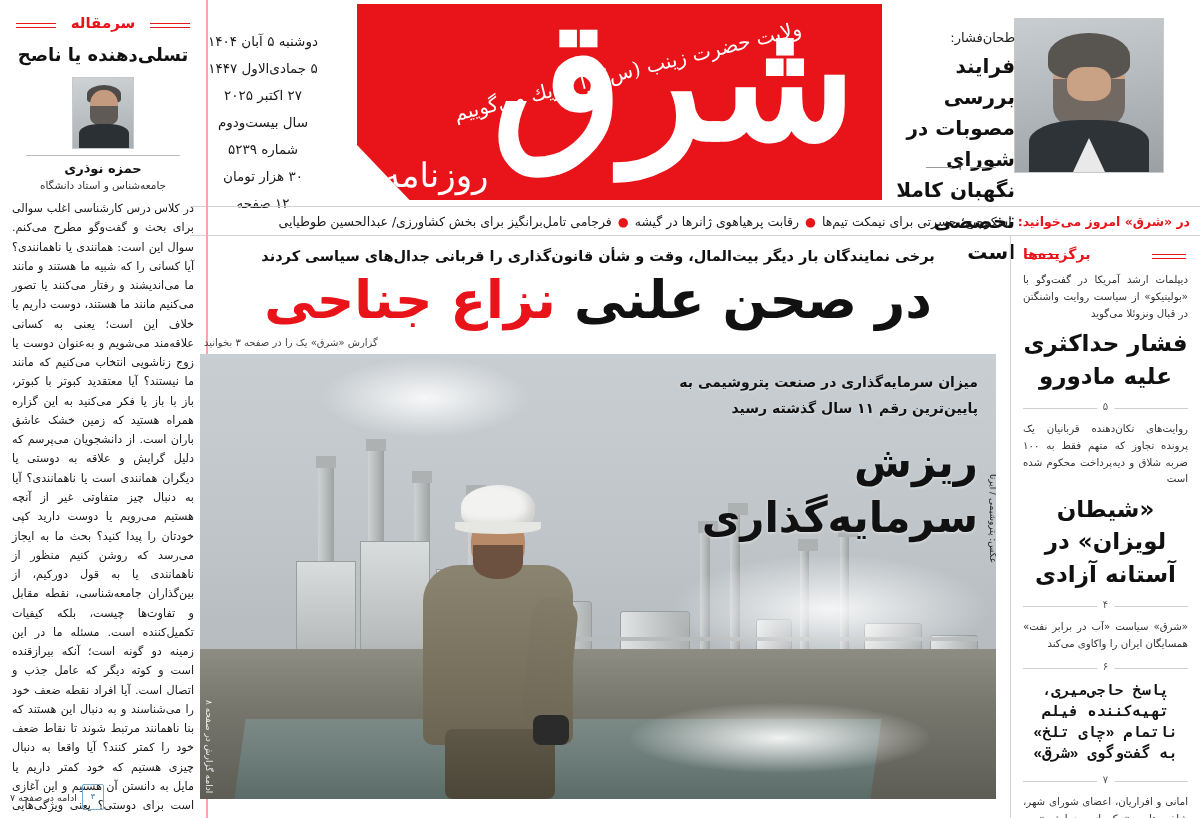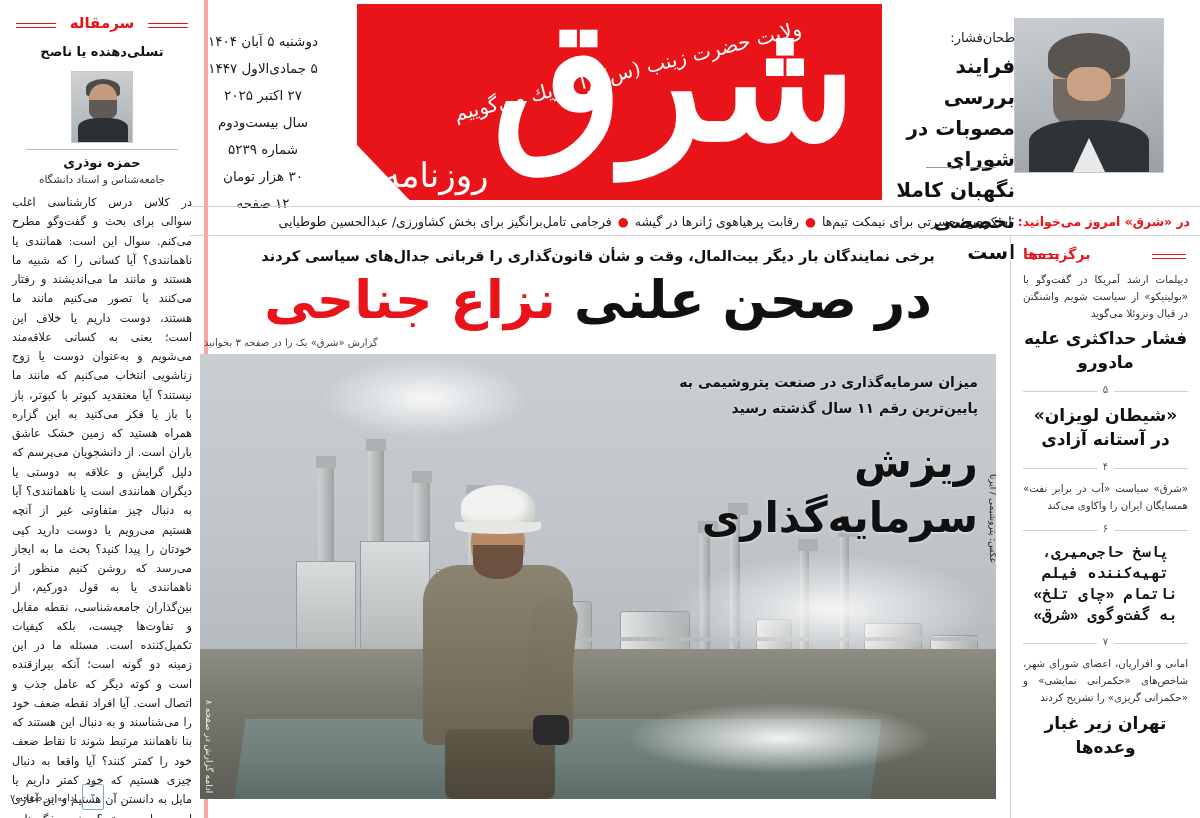--- a/index.html
+++ b/index.html
@@ -149,40 +149,40 @@
     white-space: nowrap;
   }
   .teaser-lead { color: #e8141a; font-weight: bold; }
   .teaser-bar .bullet { color: #e8141a; }
 
   
   .opinion {
     position: absolute;
     top: 0; left: 0;
     width: 208px; height: 818px;
-    border-right: 4px solid #fca5a5;
+    border-right: 2px solid #fca5a5;
     padding: 14px 12px 10px 12px;
   }
   .op-title {
     text-align: center;
     color: #e8141a;
     font-size: 15px;
     font-weight: bold;
     position: relative;
     margin-bottom: 12px;
   }
   .op-title::before, .op-title::after{
     content:""; position:absolute; top:9px; width:40px; height:3px;
     border-top:1px solid #e8141a; border-bottom:1px solid #e8141a;
   }
   .op-title::before{ right:4px; }
   .op-title::after{ left:4px; }
   .op-headline {
     text-align: center;
-    font-size: 13px;
+    font-size: 18px;
     font-weight: bold;
     color: #111;
     margin-bottom: 12px;
   }
   .op-photo {
     width: 62px; height: 72px;
     margin: 0 auto 6px auto;
     border: 1px solid #c9c9c9;
     background: linear-gradient(170deg,#cfd3d6,#a7adb1);
     position: relative; overflow: hidden;
@@ -234,21 +234,21 @@
     border-top:1px solid #e8141a; border-bottom:1px solid #e8141a;
   }
   .picks-title::before{ right:2px; }
   .picks-title::after{ left:2px; }
   .pick { margin-bottom: 9px; }
   .pick-lead {
     font-size: 10.2px; line-height: 1.65; color: #333; text-align: justify;
     margin-bottom: 5px;
   }
   .pick-title {
-    font-size: 17px; font-weight: bold; color: #111; text-align: center;
+    font-size: 23px; font-weight: bold; color: #111; text-align: center;
     line-height: 1.4;
   }
   .pick-title.sm { font-size: 15px; font-family: Liberation Mono, monospace; }
   .pick-sep {
     position: relative; height: 14px; margin: 4px 0 6px 0;
   }
   .pick-sep::before{
     content:""; position:absolute; top:7px; right:0; left:0; height:1px; background:#cfcfcf;
   }
   .pick-sep span {
@@ -475,28 +475,29 @@
     <div class="op-cont">
       <span class="pagechip">۳</span>
       <span>ادامه در صفحه ۷</span>
     </div>
   </div>
 
   <div class="picks">
     <div class="picks-title">برگزیده‌ها</div>
 
     <div class="pick">
-      <div class="pick-lead">دیپلمات ارشد آمریکا در گفت‌وگو با «بولیتیکو» از سیاست شویم واشنگتن در قبال ونزوئلا می‌گوید</div>
+      <div class="pick-lead">دیپلمات ارشد آمریکا در گفت‌وگو با «بولیتیکو» از سیاست روایت واشنگتن در قبال ونزوئلا می‌گوید</div>
       <div class="pick-title">فشار حداکثری علیه مادورو</div>
     </div>
     <div class="pick-sep">
         <span>۵</span>
       </div>
 
     <div class="pick">
+      <div class="pick-lead">روایت‌های تکان‌دهنده قربانیان یک پرونده تجاوز که متهم فقط به ۱۰۰ ضربه شلاق و دیه‌پرداخت محکوم شده است</div>
       <div class="pick-title">«شیطان لویزان» در آستانه آزادی</div>
     </div>
     <div class="pick-sep">
         <span>۴</span>
       </div>
 
     <div class="pick">
       <div class="pick-lead">«شرق» سیاست «آب در برابر نفت» همسایگان ایران را واکاوی می‌کند</div>
     </div>
     <div class="pick-sep">

